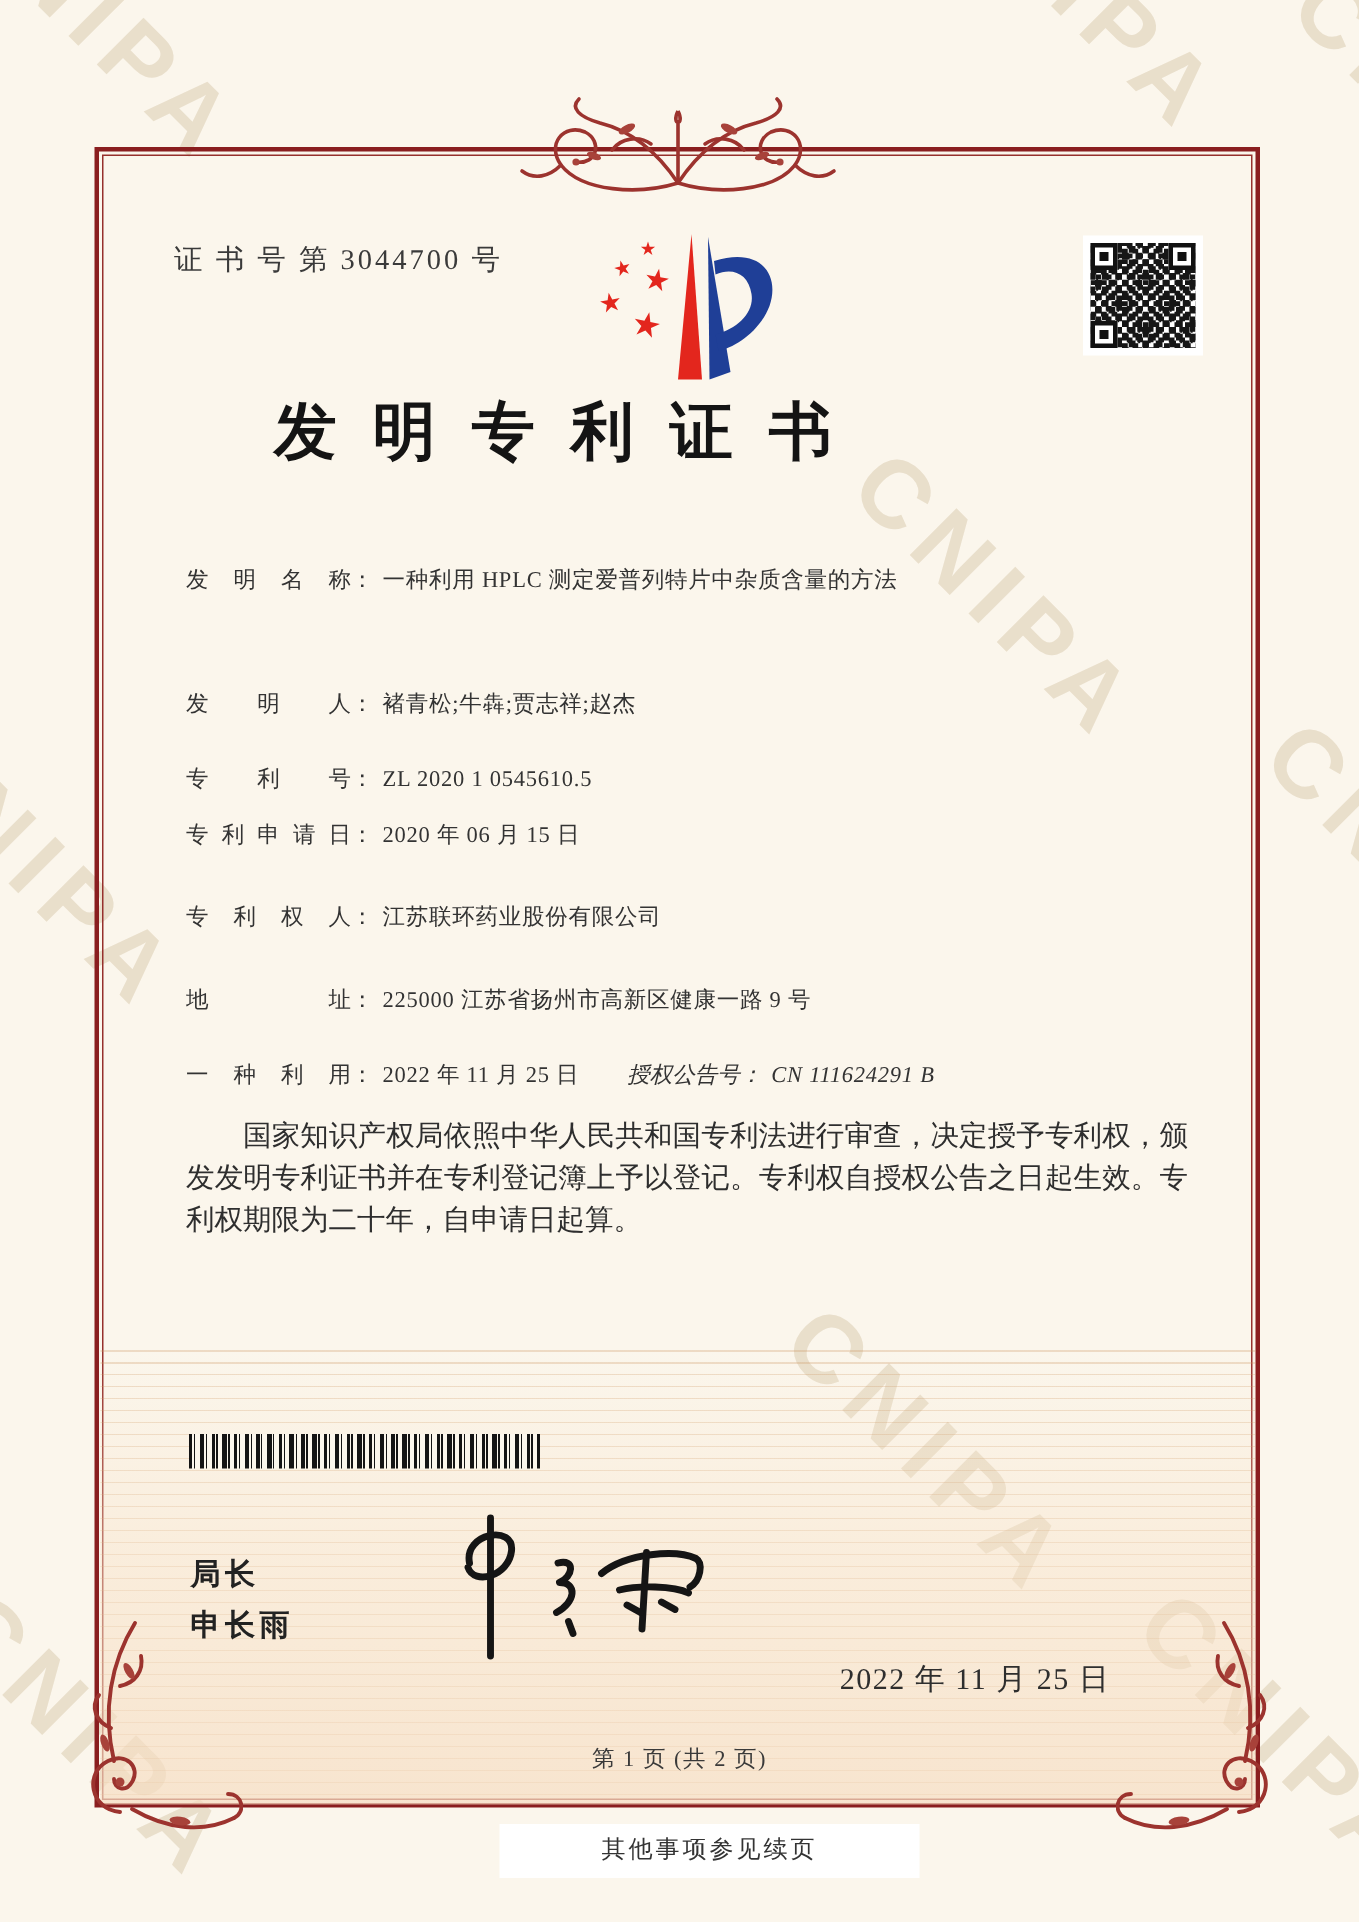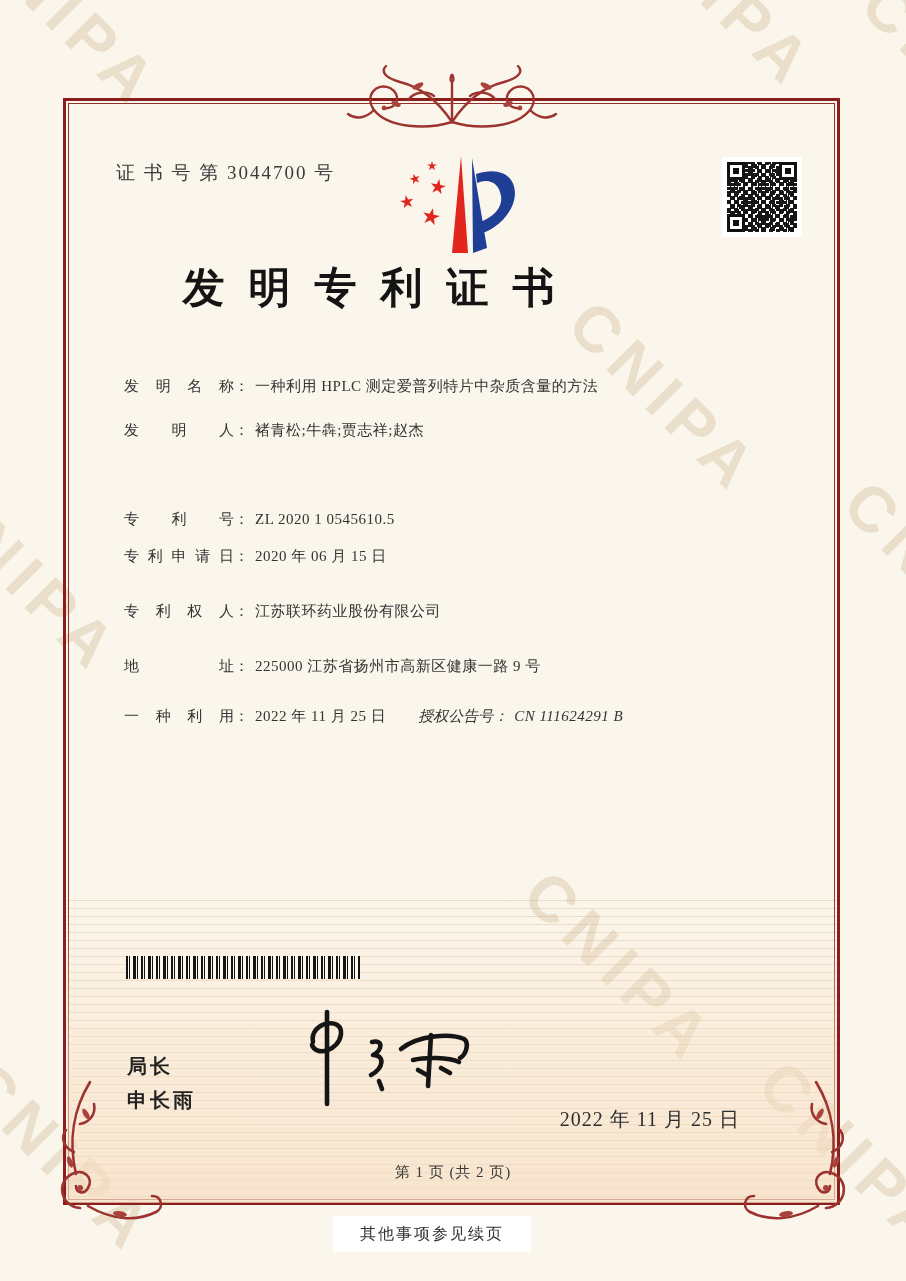--- a/index.html
+++ b/index.html
@@ -84,35 +84,35 @@
   .barcode{
     position:absolute;left:126px;top:956px;width:234px;height:23px;z-index:3;
     background:repeating-linear-gradient(90deg,
       #141414 0 2px,#fbf6ec 2px 3px,#141414 3px 4px,#fbf6ec 4px 7px,
       #141414 7px 10px,#fbf6ec 10px 11px,#141414 11px 12px,#fbf6ec 12px 15px);
   }
   
   .director-label,.director-name{
     position:absolute;left:127px;z-index:3;
     font-family:"Liberation Sans","DejaVu Sans",sans-serif;
-    font-weight:bold;font-size:20px;letter-spacing:3px;color:#222;margin-top:17px;
+    font-weight:bold;font-size:20px;letter-spacing:3px;color:#222;
   }
   .director-label{top:1036px;}
   .director-name{top:1070px;}
   .signature{position:absolute;left:255px;top:1006px;z-index:3;}
   .date{
     position:absolute;left:505px;top:1106px;width:290px;z-index:3;
     text-align:center;font-size:20px;letter-spacing:1px;color:#2e2e2e;
   }
   .page-ind{
     position:absolute;left:0;top:1163px;width:906px;z-index:3;
     text-align:center;font-size:15px;letter-spacing:1px;color:#3a3a3a;
   }
   .continuation{
-    position:absolute;left:333px;top:1216px;width:198px;height:36px;z-index:3;
+    position:absolute;left:333px;top:1216px;width:280px;height:36px;z-index:3;
     background:#fff;text-align:center;line-height:36px;
     font-size:16px;letter-spacing:2px;color:#333;
   }
 </style>
 </head>
 <body>
 
 <div class="wm" style="left:-55px;top:-25px">CNIPA</div>
 <div class="wm" style="left:600px;top:-45px">CNIPA</div>
 <div class="wm" style="left:838px;top:40px">CNIPA</div>
@@ -213,40 +213,41 @@
     <div class="finder tr"></div>
     <div class="finder bl"></div>
   </div>
 </div>
 
 <div class="title">发明专利证书</div>
 
 <div class="field-row" style="top:377px">
   <span class="field-label">发 明 名 称</span><span class="colon">：</span><span class="field-value">一种利用 HPLC 测定爱普列特片中杂质含量的方法</span>
 </div>
-<div class="field-row" style="top:421px">
+<div class="field-row" style="top:460px">
   <span class="field-label">发 明 人</span><span class="colon">：</span><span class="field-value">褚青松;牛犇;贾志祥;赵杰</span>
 </div>
 <div class="field-row" style="top:510px">
   <span class="field-label">专 利 号</span><span class="colon">：</span><span class="field-value">ZL 2020 1 0545610.5</span>
 </div>
 <div class="field-row" style="top:547px">
   <span class="field-label">专利申请日</span><span class="colon">：</span><span class="field-value">2020 年 06 月 15 日</span>
 </div>
 <div class="field-row" style="top:602px">
   <span class="field-label">专 利 权 人</span><span class="colon">：</span><span class="field-value">江苏联环药业股份有限公司</span>
 </div>
 <div class="field-row" style="top:657px">
   <span class="field-label">地 址</span><span class="colon">：</span><span class="field-value">225000 江苏省扬州市高新区健康一路 9 号</span>
 </div>
 <div class="field-row" style="top:707px">
   <span class="field-label">一种利用</span><span class="colon">：</span><span class="field-value">2022 年 11 月 25 日</span><span class="pair2"><span>授权公告号</span><span class="colon">：</span><span class="field-value">CN 111624291 B</span></span>
 </div>
 
 <div class="paras">
+  <p>国家知识产权局依照中华人民共和国专利法进行审查，决定授予专利权，颁发发明专利证书并在专利登记簿上予以登记。专利权自授权公告之日起生效。专利权期限为二十年，自申请日起算。</p>
 </div>
 
 <div class="barcode"></div>
 
 <div class="director-label">局长</div>
 <div class="director-name">申长雨</div>
 
 <svg class="signature" width="225" height="102" viewBox="0 0 225 102">
   <g fill="none" stroke="#151515" stroke-width="4.6" stroke-linecap="round" stroke-linejoin="round">
     <path d="M58,36 C54,16 88,10 86,28 C84,45 61,51 57,39"></path>

